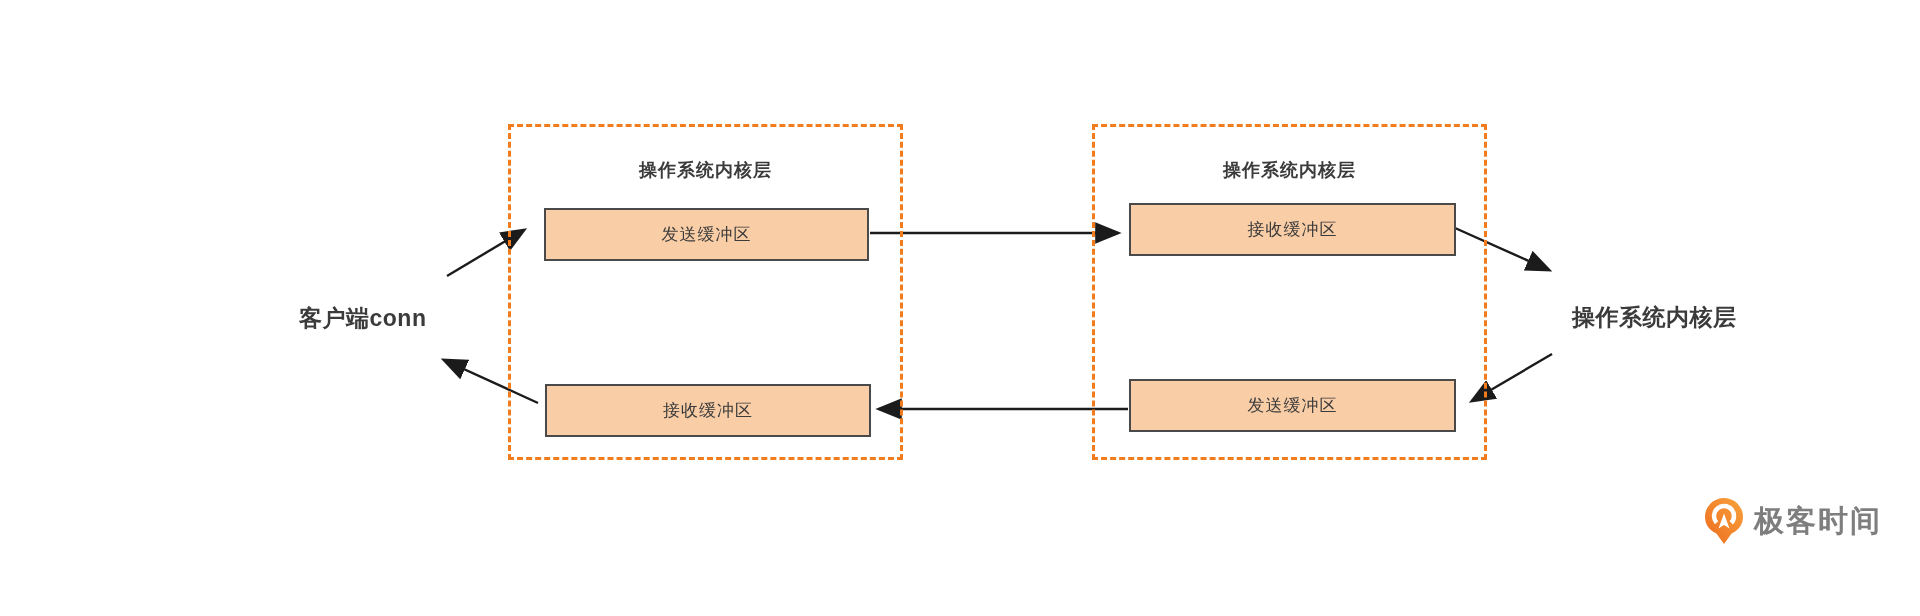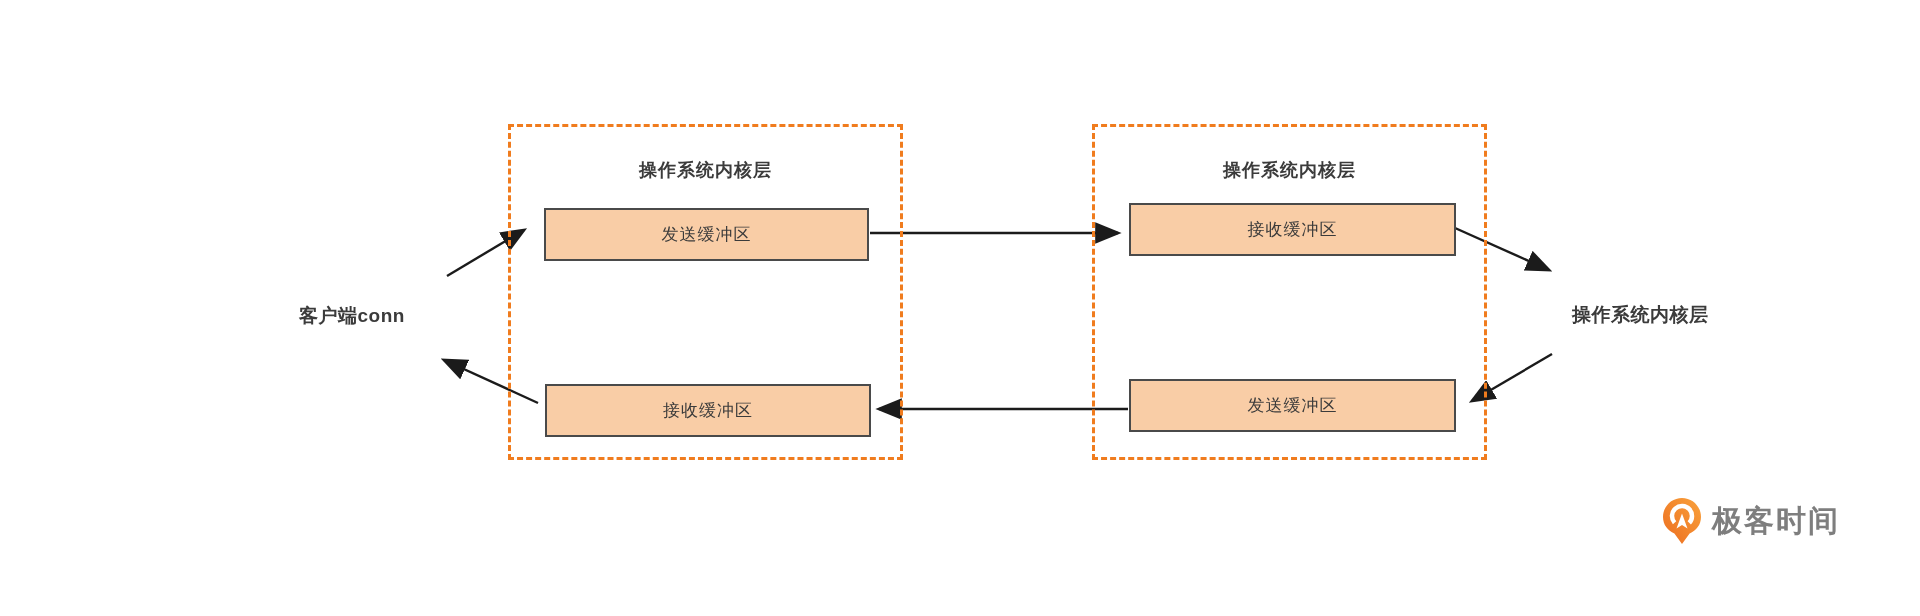--- a/index.html
+++ b/index.html
@@ -29,28 +29,28 @@
     border:2px solid var(--box-border,#4a4a4a);
     display:flex;align-items:center;justify-content:center;
     font-size:17px;color:var(--text-dark,#3b3b3b);letter-spacing:1px;
   }
   .buf.lt{left:33px;top:81px;width:325px;height:53px;}
   .buf.lb{left:34px;top:257px;width:326px;height:53px;}
   .buf.rt{left:34px;top:76px;width:327px;height:53px;}
   .buf.rb{left:34px;top:252px;width:327px;height:53px;}
 
   .conn-label{
-    position:absolute;font-size:19px;font-weight:bold;
+    position:absolute;font-size:23px;font-weight:bold;
     color:var(--text-dark,#3b3b3b);white-space:nowrap;letter-spacing:0.5px;
   }
   .conn-label.client{left:299px;top:303px;}
   .conn-label.server{left:1572px;top:302px;}
 
   .logo{
-    position:absolute;left:1662px;top:497px;height:48px;
+    position:absolute;left:1704px;top:497px;height:48px;
     display:flex;align-items:center;
   }
   .logo-text{
     margin-left:10px;font-size:30px;font-weight:bold;
     color:var(--logo-text,#7e7e7e);letter-spacing:2px;white-space:nowrap;
   }
 </style>
 </head>
 <body>
 

